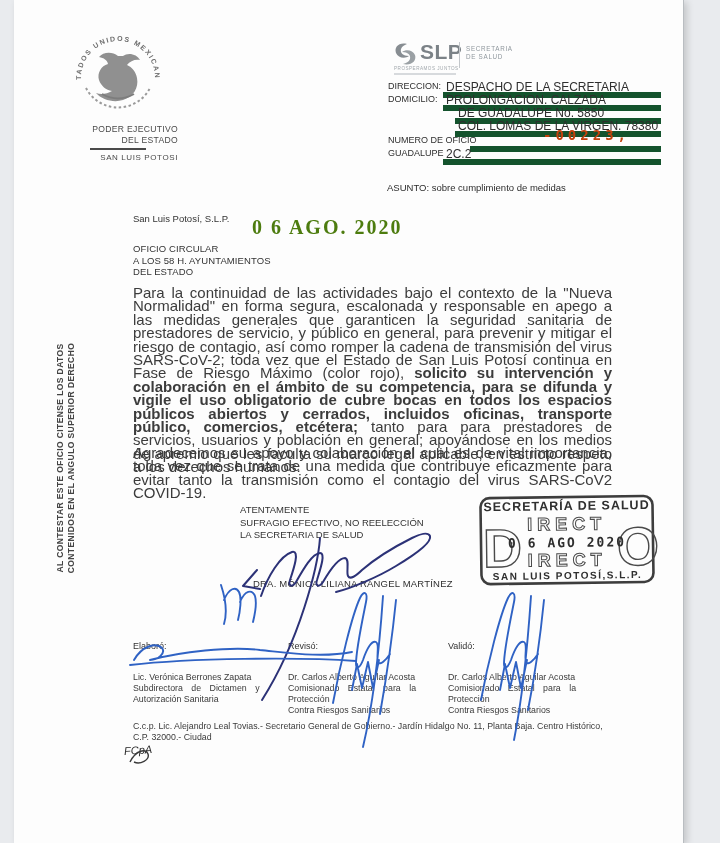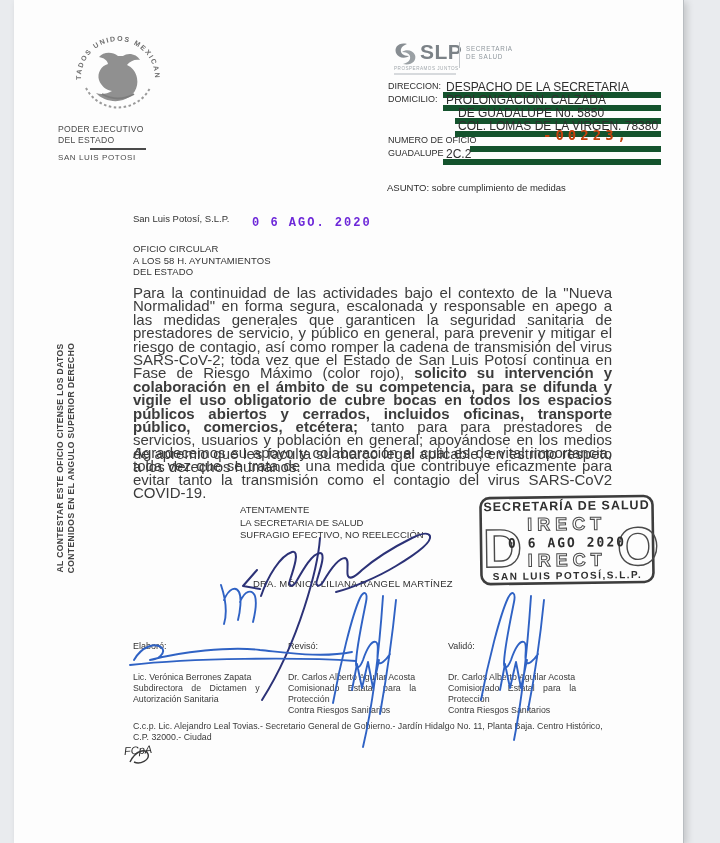--- a/index.html
+++ b/index.html
@@ -9,41 +9,41 @@
     font-family:"Liberation Sans",sans-serif;
   }
   .page{position:absolute;left:0;top:0;width:720px;height:843px}
   .paper{
     position:absolute;left:14px;top:0;width:669px;height:843px;
     background:#fdfdfd;border-right:1px solid #b9bdc1;
     box-shadow:3px 2px 7px rgba(0,0,0,.16);
   }
   .abs{position:absolute}
   
-  .seal-text{font-size:8.6px;color:#4a4a4a;text-align:left;line-height:10.5px;letter-spacing:.3px}
+  .seal-text{font-size:8.6px;color:#4a4a4a;text-align:right;line-height:10.5px;letter-spacing:.3px}
   .seal-rule{height:2px;background:#4a4a4a;width:56px;margin:3px auto 3px auto}
   .seal-sub{font-size:8px;color:#4a4a4a;letter-spacing:.6px}
   
   .slp-word{font-size:21px;font-weight:bold;color:#7b8287;letter-spacing:.5px}
   .slp-tag{font-size:4.6px;color:#a2a8ad;letter-spacing:.5px}
   .slp-bar{height:2px;background:#d7dadd}
   .slp-div{width:1px;background:#c2c6ca}
   .slp-dept{font-size:6.3px;color:#8f979d;letter-spacing:.7px;line-height:8px}
   
   .fld-label{font-size:9px;color:#2e2e2e}
   .fld-value{font-size:12px;color:#2e2e2e;border-bottom:6px solid #14532d;height:12px;padding-left:3px;white-space:nowrap}
   .stamp-num{
     font-family:"DejaVu Sans Mono",monospace;font-weight:bold;
     font-size:14px;color:#c2410c;letter-spacing:4px;white-space:nowrap;
   }
   .asunto{font-size:9.5px;color:#2d2d2d}
   .small{font-size:9.5px;color:#333}
   .datestamp{
-    font-family:Liberation Mono, monospace;font-weight:bold;
-    font-size:12px;color:#6d28d9;letter-spacing:2px;white-space:nowrap;
+    font-family:Liberation Serif, serif;font-weight:bold;
+    font-size:20px;color:#4d7c0f;letter-spacing:2px;white-space:nowrap;
   }
   .addr{font-size:9.5px;color:#333;line-height:11.5px;letter-spacing:.1px}
   .para{width:479px;text-align:justify;font-size:15px;line-height:13.4px;color:#3c3c3c}
   .closing{width:235px;text-align:left;font-size:9.5px;line-height:12.5px;color:#333}
   .signer{font-size:9.5px;color:#2f2f2f;letter-spacing:.2px}
   
   .col-label{font-size:9px;color:#333}
   .col-lines{font-size:8.8px;color:#3a3a3a;line-height:11px}
   .spread{word-spacing:6px}
   .ccp{font-size:8.8px;color:#3a3a3a;line-height:11px;width:525px}
@@ -121,22 +121,22 @@
     <div>OFICIO CIRCULAR</div>
     <div>A LOS 58 H. AYUNTAMIENTOS</div>
     <div>DEL ESTADO</div>
   </div>
 
   <div class="abs para" style="left:133px;top:286px"><span>Para la continuidad de las actividades bajo el contexto de la "Nueva Normalidad" en forma segura, escalonada y responsable en apego a las medidas generales que garanticen la seguridad sanitaria de prestadores de servicio, y público en general, para prevenir y mitigar el riesgo de contagio, así como romper la cadena de transmisión del virus SARS-CoV-2; toda vez que el Estado de San Luis Potosí continua en Fase de Riesgo Máximo (color rojo), </span><span style="font-weight: bold;">solicito su intervención y colaboración en el ámbito de su competencia, para se difunda y vigile el uso obligatorio de cubre bocas en todos los espacios públicos abiertos y cerrados, incluidos oficinas, transporte público, comercios, etcétera;</span><span> tanto para  para prestadores de servicios, usuarios y población en general;  apoyándose en los medios de apremio que les faculta su marco legal aplicable, en estricto respeto a los derechos humanos.</span></div>
   <div class="abs para" style="left:133px;top:446px">Agradecemos su apoyo y colaboración el cual es de vital importancia, toda vez que se trata de una medida que contribuye eficazmente para evitar tanto la transmisión como el contagio del virus SARS-CoV2 COVID-19.</div>
 
   <div class="abs closing" style="left:240px;top:504px">
     <div>ATENTAMENTE</div>
+    <div>SUFRAGIO EFECTIVO, NO REELECCIÓN</div>
     <div>LA SECRETARIA DE SALUD</div>
-    <div>SUFRAGIO EFECTIVO, NO REELECCIÓN</div>
   </div>
   <div class="abs signer" style="left:253px;top:578px">DRA. MÓNICA LILIANA RANGEL MARTÍNEZ</div>
 
   <svg class="abs stampbox" style="left:478px;top:493px" width="180" height="96" viewBox="0 0 180 96">
     <rect x="3" y="4" width="172" height="86" rx="9" fill="none" stroke="#3d3d3d" stroke-width="2.6"></rect>
     <text x="89" y="17" text-anchor="middle" font-size="12.5" font-weight="bold" fill="#2f2f2f" letter-spacing="1" font-family="Liberation Sans">SECRETARÍA DE SALUD</text>
     <text x="5" y="73" font-size="54" font-weight="bold" fill="none" stroke="#4a4a4a" stroke-width="1.4" font-family="Liberation Sans">D</text>
     <text x="139" y="73" font-size="54" font-weight="bold" fill="none" stroke="#4a4a4a" stroke-width="1.4" font-family="Liberation Sans">O</text>
     <text x="89" y="37" text-anchor="middle" font-size="18" font-weight="bold" fill="none" stroke="#4a4a4a" stroke-width="1" letter-spacing="5" font-family="Liberation Sans">IRECT</text>
     <text x="89" y="54" text-anchor="middle" font-size="13" font-weight="bold" fill="#2f2f2f" letter-spacing="2" font-family="DejaVu Sans Mono">0 6 AGO 2020</text>

